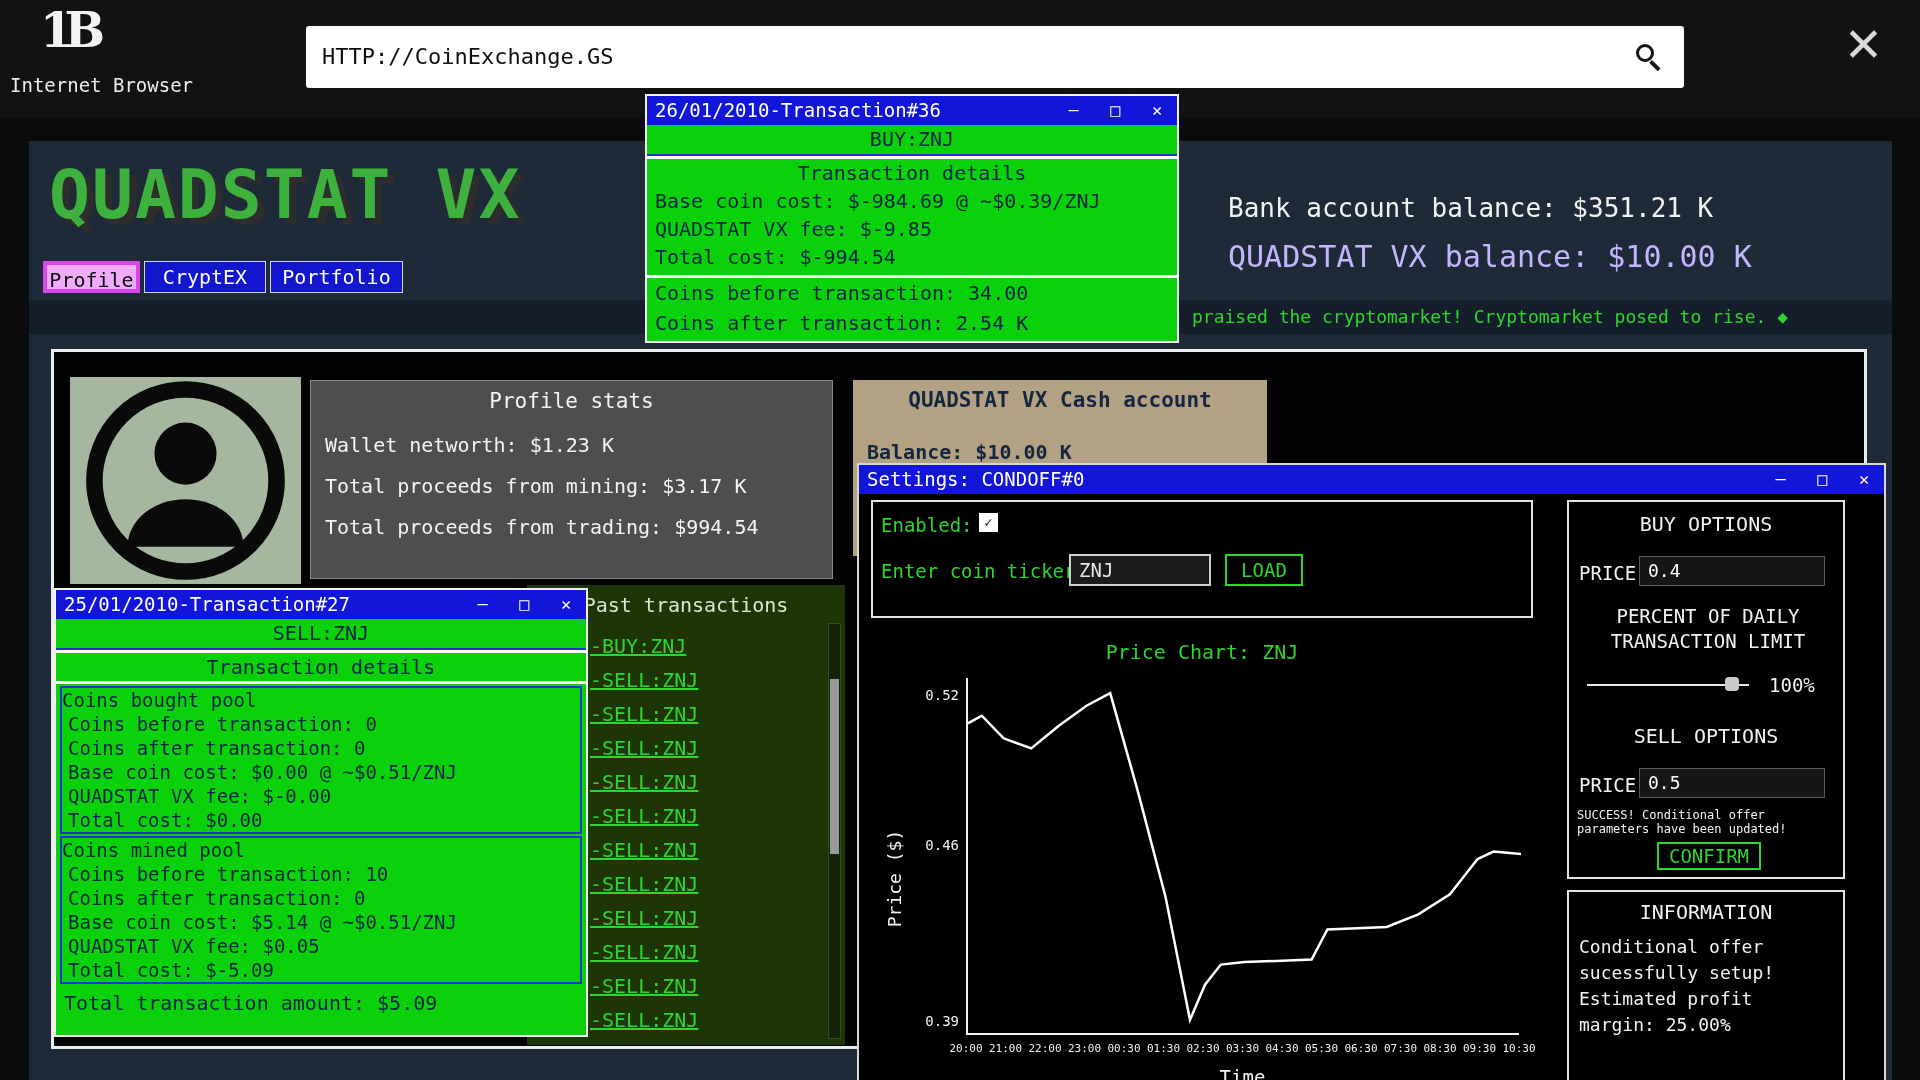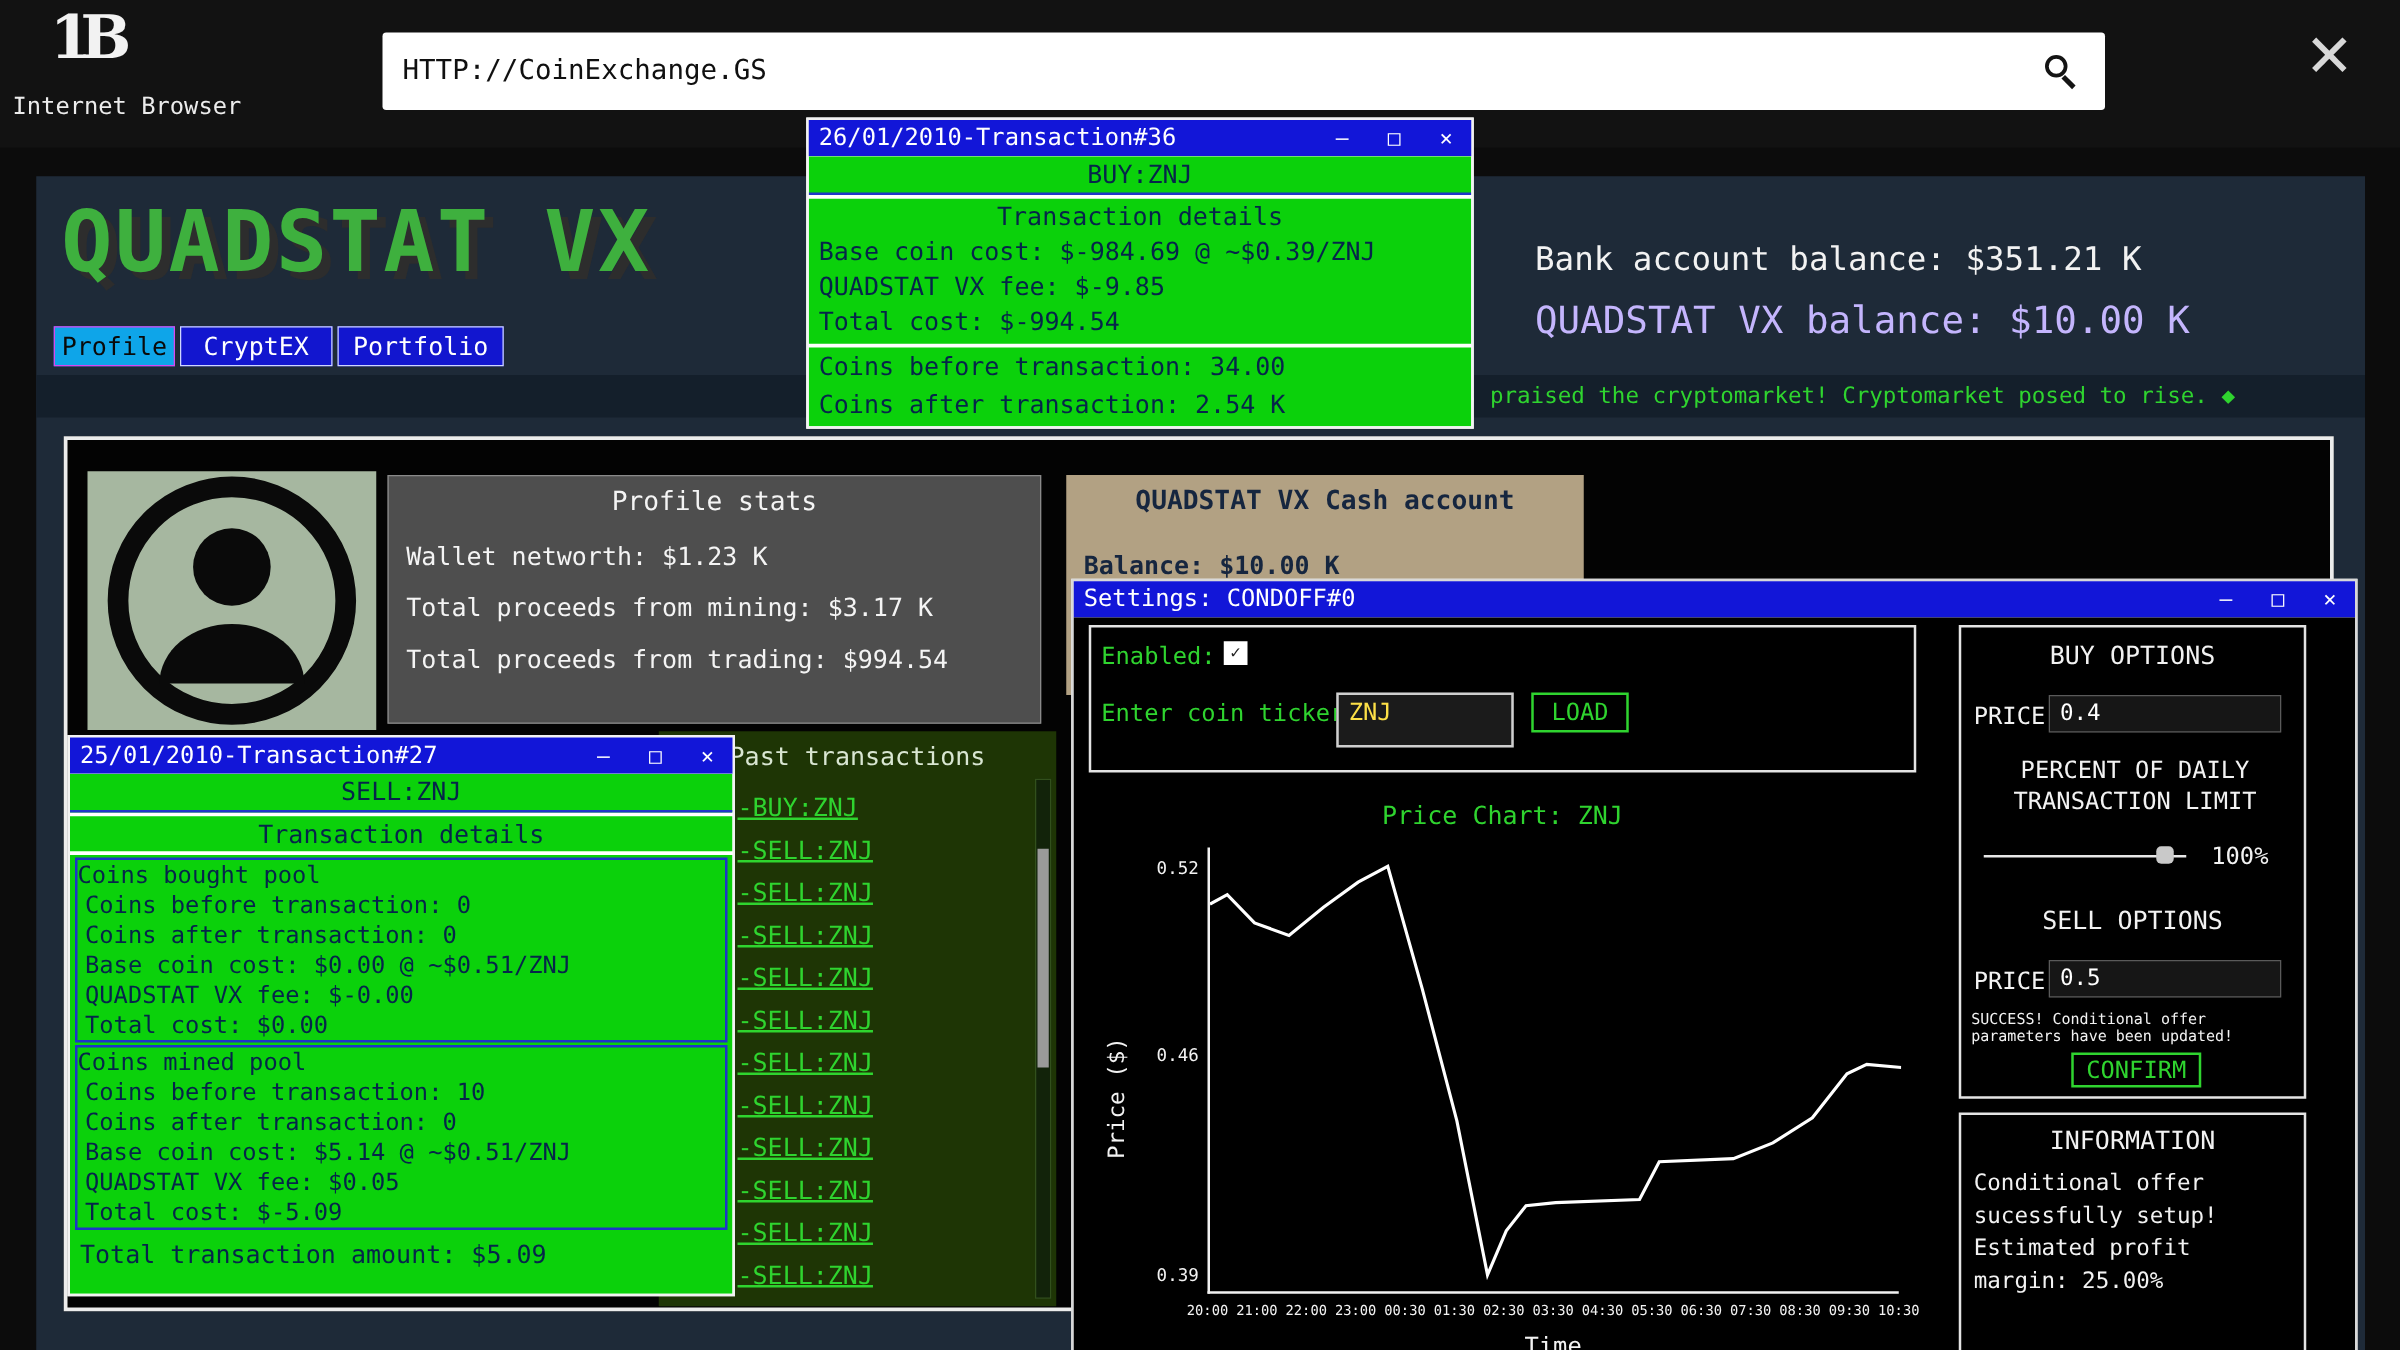--- a/index.html
+++ b/index.html
@@ -18,21 +18,21 @@
          border:3px solid #141414; border-radius:50%; }
   .mag::after { content:""; position:absolute; left:13px; top:13px; width:12px; height:4px;
                 background:#141414; transform:rotate(45deg); transform-origin:0 0; }
   #browser-close { position:absolute; left:1846px; top:12px; font-size:58px; color:#d8d8d8; line-height:1; }
 
   
   #page { position:absolute; left:29px; top:141px; width:1863px; height:939px; background:#1e2a38; }
   #site-logo { position:absolute; left:20px; top:14px; font-size:68px; font-weight:bold;
                color:#3eb03e; letter-spacing:2px; text-shadow:7px 6px 0 #2d2d2d; }
   .tab { position:absolute; top:120px; height:32px; line-height:30px; text-align:center; font-size:20px; }
-  #tab-profile   { left:14px;  width:97px;  background:#0ea5e9; color:#0a0a0a; border:1px solid #d946ef; }
+  #tab-profile   { left:14px;  width:97px;  background:#f0abfc; color:#0a0a0a; border:4px solid #d946ef; }
   #tab-cryptex   { left:115px; width:122px; background:#1216cf; color:#fff; border:1px solid #cfd6ff; }
   #tab-portfolio { left:241px; width:133px; background:#1216cf; color:#fff; border:1px solid #cfd6ff; }
   #bank-balance { position:absolute; left:1199px; top:52px; font-size:26px; color:#f2f2f2; }
   #vx-balance   { position:absolute; left:1199px; top:98px; font-size:30px; color:#c4b5fd; }
   #ticker { position:absolute; left:0; top:159px; width:100%; height:34px; background:#141f2b;
             color:#2fd42f; font-size:18px; line-height:34px; text-align:right; padding-right:104px; }
 
   
   #content { position:absolute; left:22px; top:208px; width:1816px; height:700px;
              background:#030303; border:3px solid #ececec; }
@@ -93,22 +93,22 @@
 
   
   #win-settings { left:857px; top:463px; width:1029px; height:645px; z-index:28; border-color:#d8d8d8; }
   #settings-body { position:absolute; top:29px; left:0; right:0; bottom:0; background:#000; color:#f2f2f2; }
   .set-label { color:#2fd42f; font-size:19px; }
   #enabled-box { position:absolute; left:12px; top:6px; width:662px; height:118px; border:2px solid #e4e4e4; }
   #enabled-label { position:absolute; left:8px; top:12px; }
   #enabled-checkbox { position:absolute; left:106px; top:11px; width:19px; height:19px;
                       background:#fff; color:#222; font-size:14px; text-align:center; line-height:19px; }
   #ticker-label { position:absolute; left:8px; top:58px; }
-  #ticker-input { position:absolute; left:196px; top:52px; width:142px; height:44px; background:#1b1b1b;
-                  border:2px solid #cfcfcf; color:#fde047; font-size:19px; line-height:28px; padding-left:8px; }
+  #ticker-input { position:absolute; left:196px; top:52px; width:142px; height:32px; background:#1b1b1b;
+                  border:2px solid #cfcfcf; color:#e5e5e5; font-size:19px; line-height:28px; padding-left:8px; }
   #load-btn { position:absolute; left:352px; top:52px; width:78px; height:32px; border:2px solid #2fd42f;
               color:#2fd42f; text-align:center; line-height:28px; font-size:19px; background:#000; }
   #chart-title { position:absolute; left:12px; top:146px; width:662px; text-align:center;
                  color:#2fd42f; font-size:20px; }
   #chart-block { position:absolute; left:12px; top:174px; width:680px; height:432px; }
   #plot-area { position:absolute; left:95px; top:10px; width:553px; height:357px;
                border-left:2px solid #f2f2f2; border-bottom:2px solid #f2f2f2; }
   .ytick { position:absolute; left:34px; width:54px; text-align:right; font-size:14px; color:#f2f2f2; }
   .xtick { position:absolute; top:374px; width:50px; text-align:center; font-size:11px; color:#f2f2f2; }
   #time-label  { position:absolute; left:95px; top:398px; width:553px; text-align:center; font-size:19px; }

